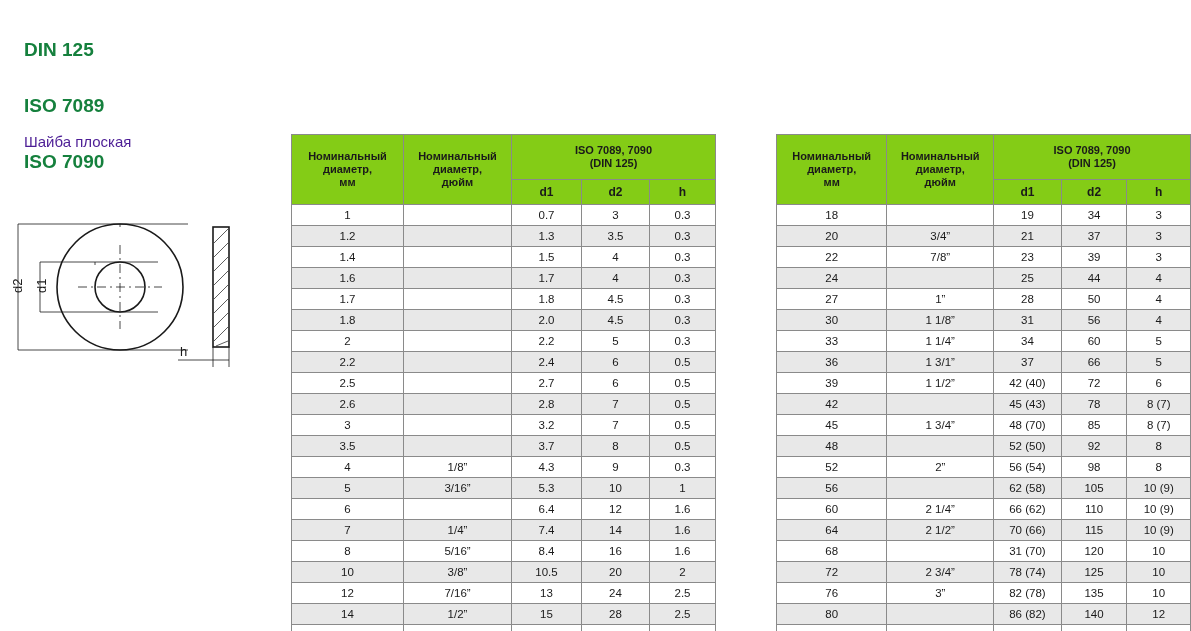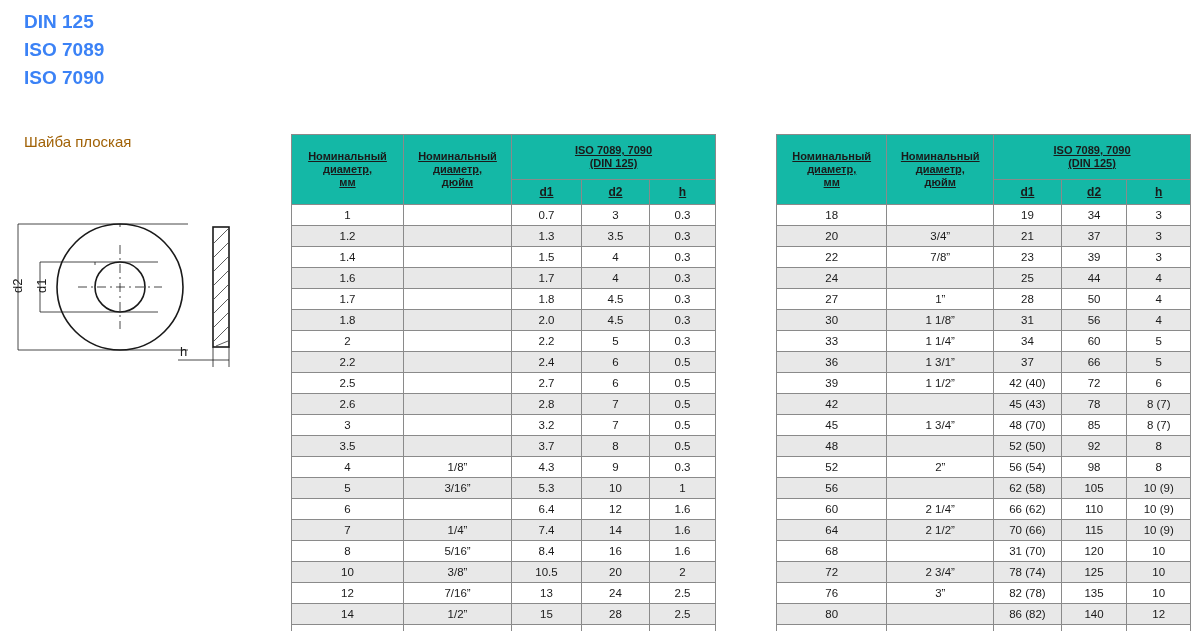--- a/index.html
+++ b/index.html
@@ -19,28 +19,29 @@
   
   .titles {
     position: absolute;
     left: 24px;
     top: 8px;
   }
   .titles .std {
     font-size: 19px;
     font-weight: bold;
     line-height: 28px;
-    color: #3b82f6;
+    color: #15803d;
+    margin-top: 28px;
   }
   .subtitle {
     position: absolute;
     left: 24px;
     top: 133px;
     font-size: 15px;
-    color: #a16207;
+    color: #4c1d95;
   }
 
   
   .drawing {
     position: absolute;
     left: 8px;
     top: 215px;
     width: 250px;
     height: 180px;
   }
@@ -63,24 +64,23 @@
     border: 1px solid #8a8a8a;
     text-align: center;
     vertical-align: middle;
     padding: 0;
     height: 20px;
     font-weight: normal;
     color: #1a1a1a;
   }
   table.spec thead th {
     font-weight: bold;
-    background: #14b8a6;
+    background: #84cc16;
     font-size: 11px;
     line-height: 13px;
-    text-decoration: underline;
   }
   table.spec thead th.grp {
     height: 44px;
   }
   table.spec thead th.sub {
     height: 24px;
     font-size: 12px;
   }
   table.spec tbody tr:nth-child(even) td {
     background: #e8e8e8;

